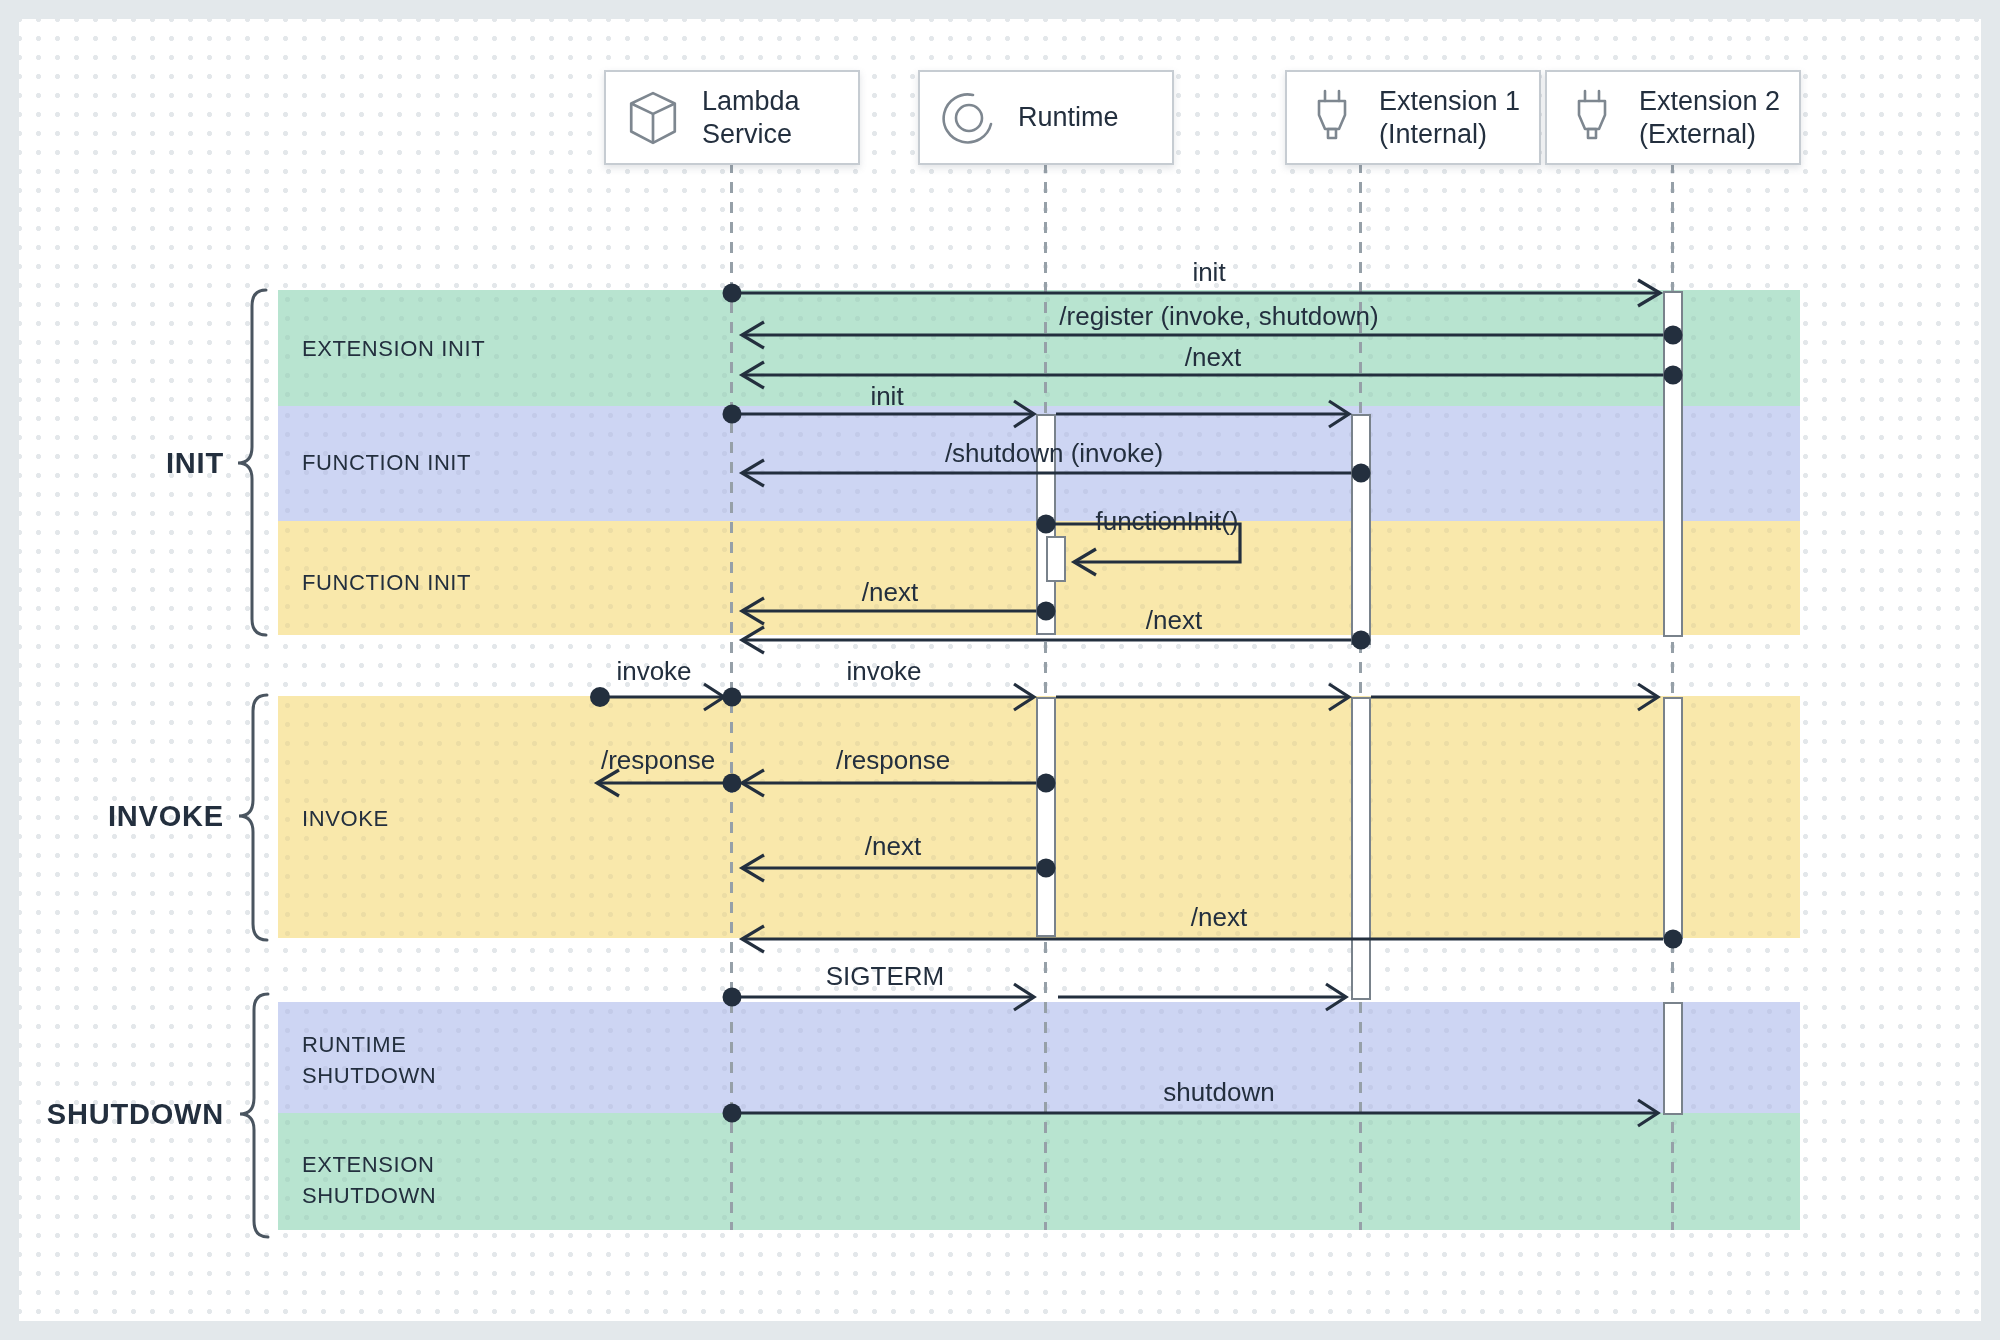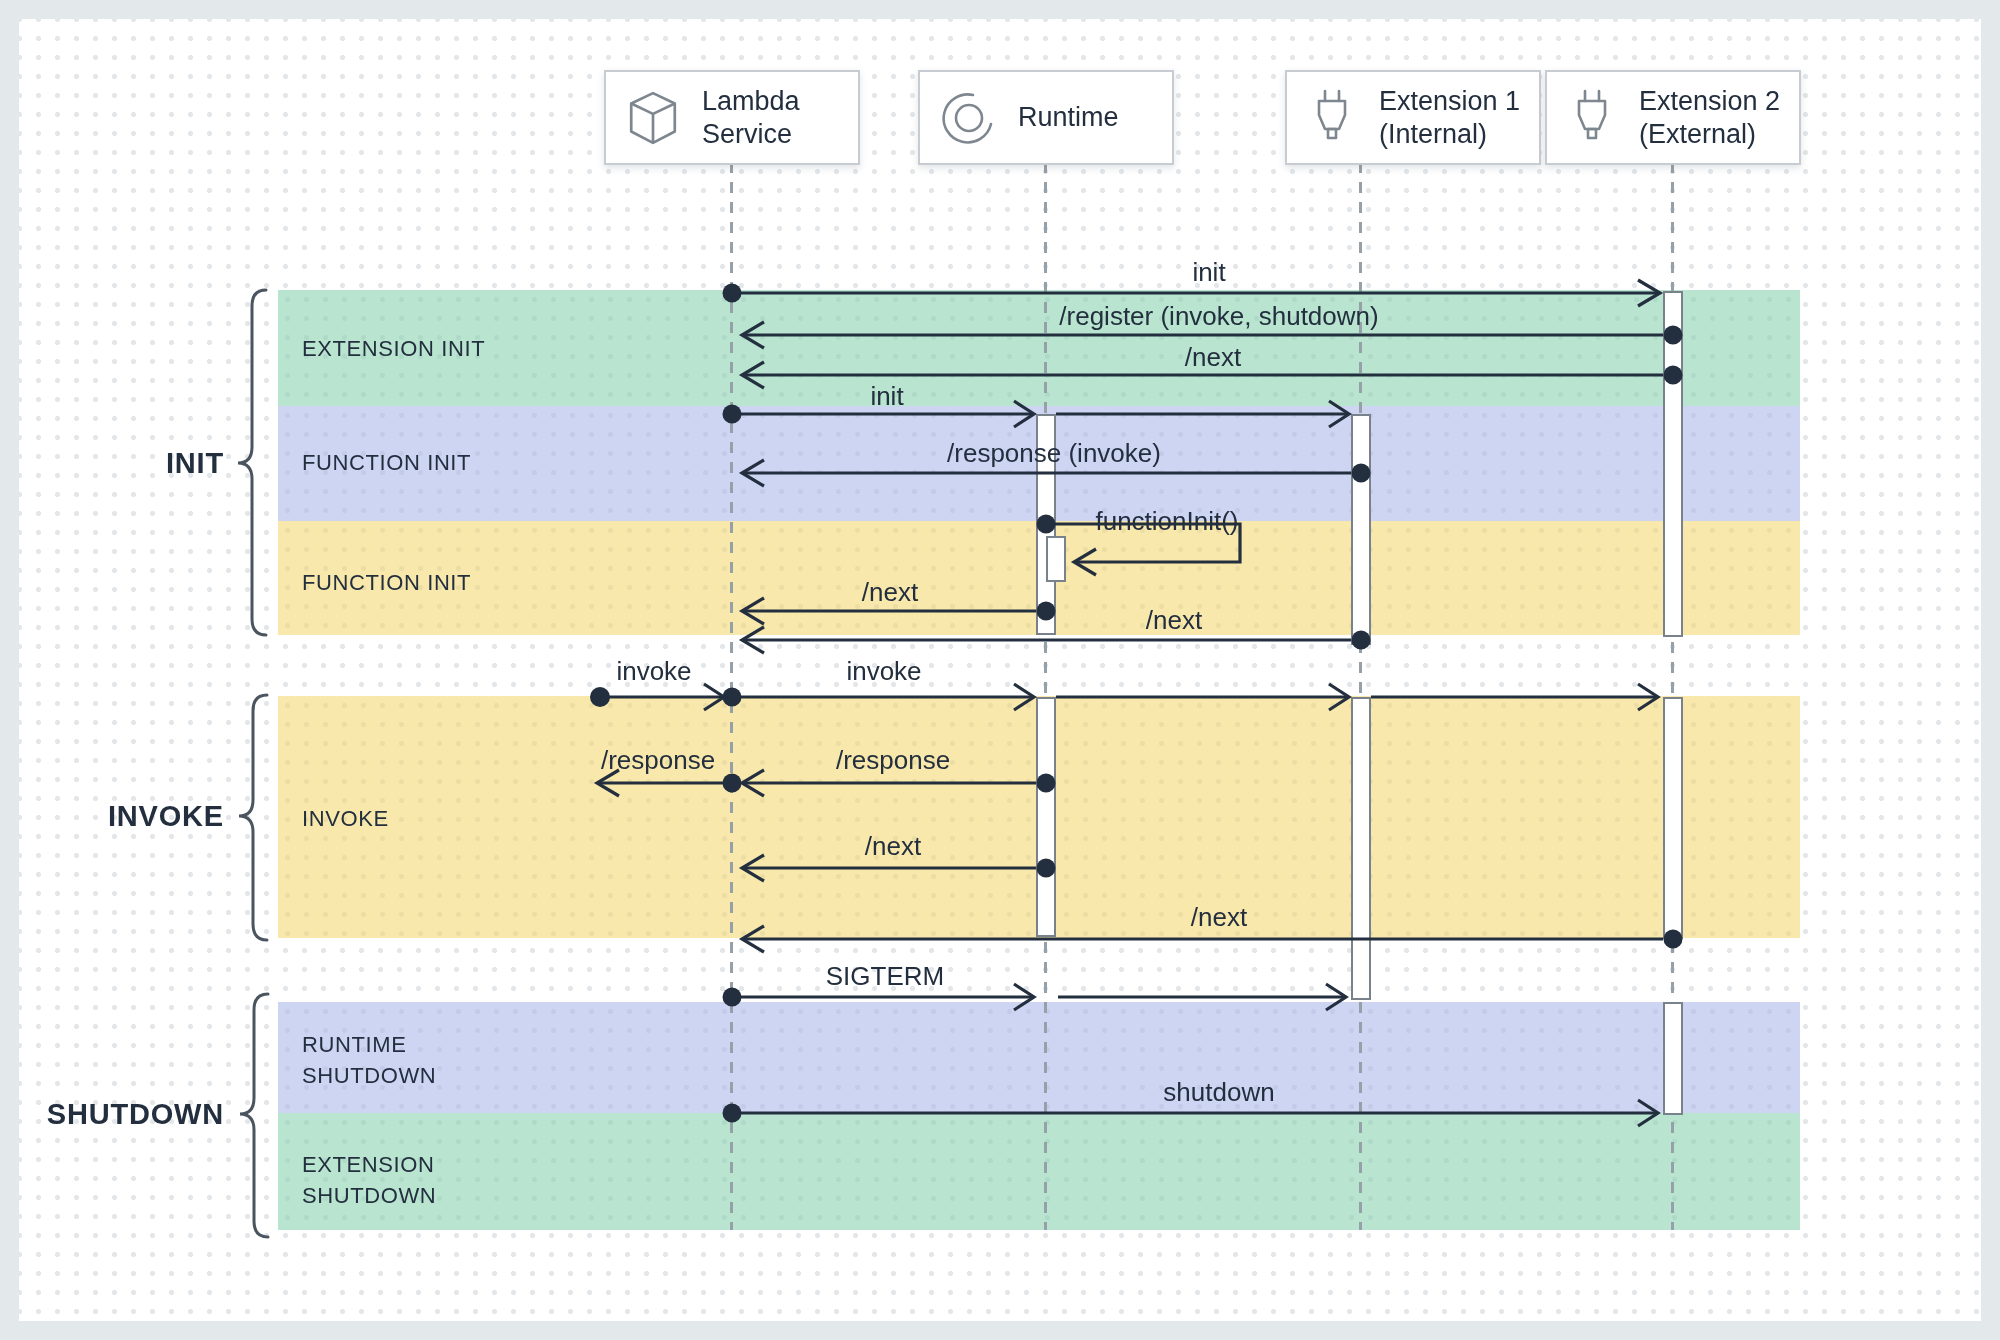--- a/index.html
+++ b/index.html
@@ -203,21 +203,21 @@
       <path d="M247 271 Q233 271 233 287 L233 428 Q233 444 219 444 Q233 444 233 460 L233 600 Q233 616 247 616"></path>
       <path d="M248 676 Q234 676 234 692 L234 781 Q234 797 220 797 Q234 797 234 813 L234 905 Q234 921 248 921"></path>
       <path d="M249 975 Q235 975 235 991 L235 1079 Q235 1095 221 1095 Q235 1095 235 1111 L235 1202 Q235 1218 249 1218"></path>
     </g>
   </svg>
 
   <div class="msg" style="left:1190px;top:253px;">init</div>
   <div class="msg" style="left:1200px;top:297px;">/register (invoke, shutdown)</div>
   <div class="msg" style="left:1194px;top:338px;">/next</div>
   <div class="msg" style="left:868px;top:377px;">init</div>
-  <div class="msg" style="left:1035px;top:434px;">/response (invoke)</div>
+  <div class="msg" style="left:1035px;top:434px;">/shutdown (invoke)</div>
   <div class="msg" style="left:1148px;top:486px;margin-top:16px;">functionInit()</div>
   <div class="msg" style="left:871px;top:573px;">/next</div>
   <div class="msg" style="left:1155px;top:601px;">/next</div>
   <div class="msg" style="left:635px;top:652px;">invoke</div>
   <div class="msg" style="left:865px;top:652px;">invoke</div>
   <div class="msg" style="left:874px;top:741px;">/response</div>
   <div class="msg" style="left:639px;top:741px;">/response</div>
   <div class="msg" style="left:874px;top:827px;">/next</div>
   <div class="msg" style="left:1200px;top:898px;">/next</div>
   <div class="msg" style="left:866px;top:957px;">SIGTERM</div>

